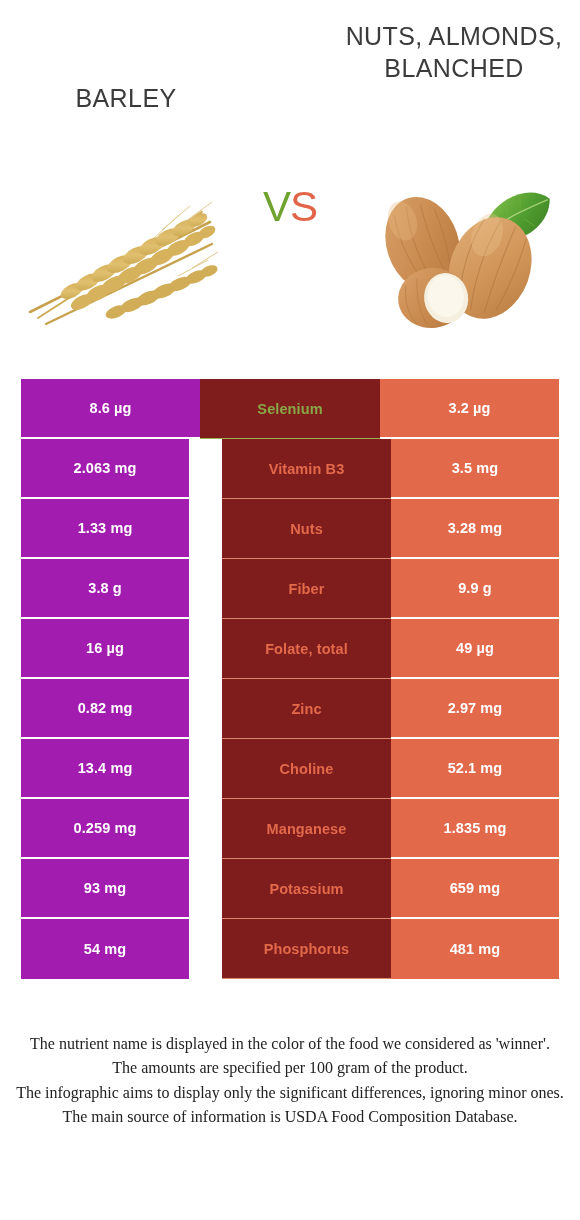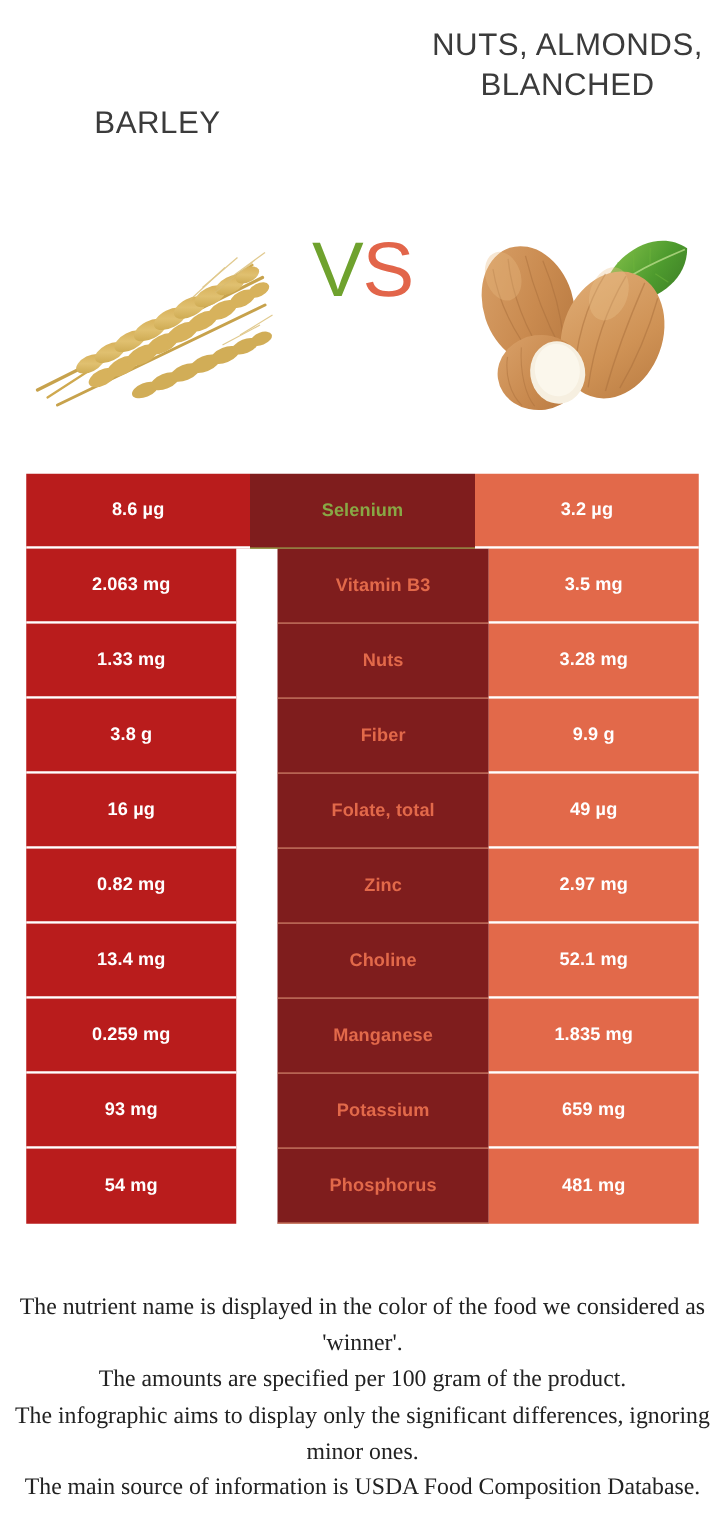--- a/index.html
+++ b/index.html
@@ -67,21 +67,21 @@
   }
   .hero-left  { left: 12px; }
   .hero-right { left: 360px; }
 
   .vs {
     position: absolute;
     left: 232px;
     top: 26px;
     width: 116px;
     text-align: center;
-    font-size: 62px;
+    font-size: 42px;
     font-weight: 400;
     letter-spacing: -1px;
     line-height: 1;
     font-family: "Liberation Sans", sans-serif;
   }
   .vs .v { color: #6fa22e; }
   .vs .s { color: #e2654a; }
 
   
   .table {
@@ -101,21 +101,21 @@
     display: flex;
     align-items: center;
     justify-content: center;
     font-size: 14.5px;
     font-weight: bold;
     letter-spacing: 0.1px;
   }
 
   .cell-left {
     width: 179px;
-    background: #b91c1c;
+    background: #a21caf;
     color: #ffffff;
     border-bottom: 2px solid #ffffff;
   }
 
   .cell-right {
     width: 179px;
     background: #e2694a;
     color: #ffffff;
     border-bottom: 2px solid #ffffff;
   }
@@ -135,21 +135,21 @@
 
   
   .footer {
     position: absolute;
     left: 0;
     top: 1032px;
     width: 580px;
     padding: 0 8px;
     text-align: center;
     font-family: "Liberation Serif", serif;
-    font-size: 19px;
+    font-size: 16px;
     line-height: 1.52;
     color: #222222;
   }
   .footer p { margin: 0; }
 </style>
 </head>
 <body>
 
 <div class="page">
 

